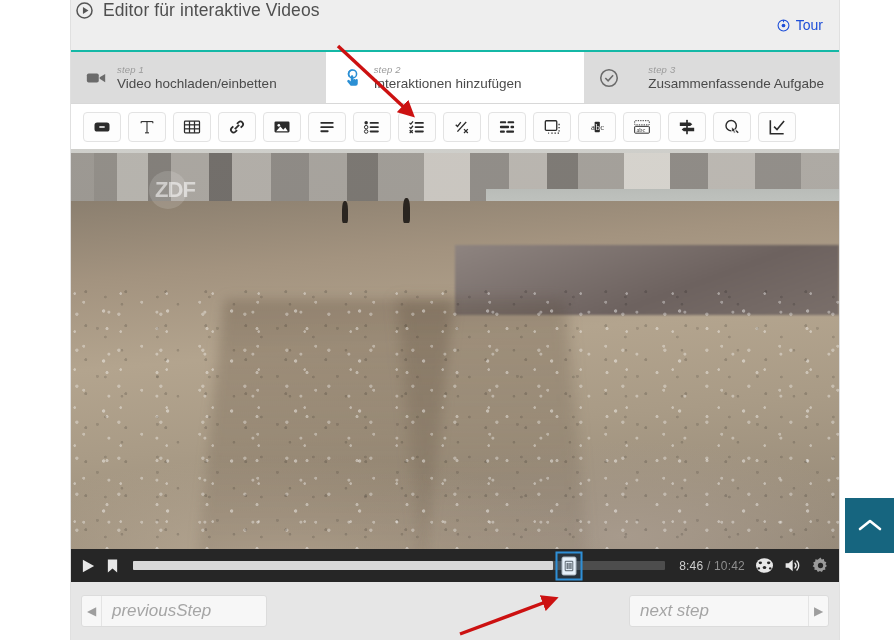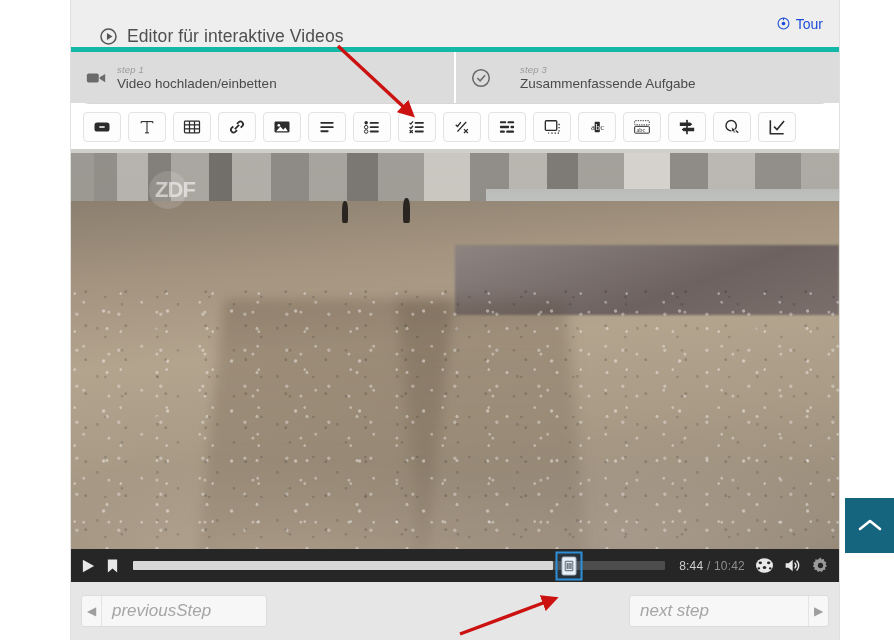--- a/index.html
+++ b/index.html
@@ -18,44 +18,43 @@
     background: #ffffff;
     border-left: 1px solid #e0e0e0;
     border-right: 1px solid #e0e0e0;
   }
 
   
   .header {
     position: relative;
     height: 52px;
     background: #eeeeee;
-    border-bottom: 5px solid #14b8a6;
-    display: flex; align-items: flex-end;
-    padding: 0 28px;
+    border-bottom: 2px solid #14b8a6;
+    display: flex; align-items: flex-start;
+    padding: 0 4px;
   }
   .header-left { display: flex; align-items: center; gap: 9px; }
   .hdr-icon { width: 19px; height: 19px; display: block; color: #555; }
   .header-title {
     font-size: 17.5px; color: #4f4f4f; font-weight: 400;
     letter-spacing: .1px; white-space: nowrap;
   }
   .tour-btn {
     position: absolute; right: 16px; top: 50%;
     transform: translateY(-50%);
     display: flex; align-items: center; gap: 6px;
     color: #1d4ed8; font-size: 14px; cursor: pointer;
   }
   .tour-icon { width: 13px; height: 13px; display: block; }
 
   
   .tabs {
     display: flex; height: 52px;
     background: #e2e2e2;
     border-bottom: 1px solid #d8d8d8;
-    border-radius: 20px;
   }
   .tab {
     flex: 1 1 0; min-width: 0;
     display: flex; align-items: center; gap: 10px;
     padding: 0 14px;
     background: #dcdcdc;
     border-right: 2px solid #ffffff;
     cursor: pointer;
     position: relative;
   }
@@ -306,20 +305,33 @@
             <rect x="2" y="7" width="13" height="10" rx="2"></rect>
             <path d="M16 11.2 L22 7.5 L22 16.5 L16 12.8 Z"></path>
           </svg>
         </span>
         <span class="tab-text">
           <span class="tab-step">step 1</span>
           <span class="tab-label">Video hochladen/einbetten</span>
         </span>
       </div>
 
+      <div class="tab active">
+        <span class="tab-icon">
+          <svg viewBox="0 0 24 24" fill="none" stroke="currentColor" stroke-width="1.7">
+            <path d="M11.5 3.2a4.4 4.4 0 0 0-3.6 6.9"></path>
+            <circle cx="11.5" cy="7.6" r="4.4"></circle>
+            <path d="M9.6 10.5v5.3l-1.5-1.4a1.4 1.4 0 0 0-2 2l3.4 4.1h5.3a2.4 2.4 0 0 0 2.4-2.4v-3.8a1.2 1.2 0 0 0-2.4 0 1.2 1.2 0 0 0-2.4 0v-3.8a1.2 1.2 0 0 0-2.8 0z" fill="currentColor" stroke="none"></path>
+          </svg>
+        </span>
+        <span class="tab-text">
+          <span class="tab-step">step 2</span>
+          <span class="tab-label">Interaktionen hinzufügen</span>
+        </span>
+      </div>
 
       <div class="tab">
         <span class="tab-icon">
           <svg viewBox="0 0 24 24" fill="none" stroke="currentColor" stroke-width="1.7">
             <circle cx="12" cy="12" r="9"></circle>
             <polyline points="8,12 11,15 16.5,9"></polyline>
           </svg>
         </span>
         <span class="tab-text">
           <span class="tab-step">step 3</span>
@@ -507,21 +519,21 @@
               <rect x="0.6" y="0.6" width="8.8" height="10.8" rx="0.8" fill="none" stroke="currentColor" stroke-width="1.1"></rect>
               <rect x="2.4" y="2.6" width="1.1" height="6.8" fill="currentColor"></rect>
               <rect x="4.5" y="2.6" width="1.1" height="6.8" fill="currentColor"></rect>
               <rect x="6.6" y="2.6" width="1.1" height="6.8" fill="currentColor"></rect>
             </svg>
           </div>
           <div class="seek-marker-sel" style="left:82%"></div>
         </div>
 
         <div class="time">
-          <span>8:44</span>
+          <span>8:46</span>
           <span class="total">/</span>
           <span class="total">10:42</span>
         </div>
 
         <div class="ctrl-icon">
           <svg width="19" height="17" viewBox="0 0 24 22">
             <ellipse cx="12" cy="11" rx="11" ry="9.5" fill="currentColor"></ellipse>
             <ellipse cx="6.6" cy="7.6" rx="2.2" ry="1.9" fill="#262626"></ellipse>
             <ellipse cx="17.4" cy="7.6" rx="2.2" ry="1.9" fill="#262626"></ellipse>
             <ellipse cx="12" cy="13.6" rx="2.3" ry="2" fill="#262626"></ellipse>

